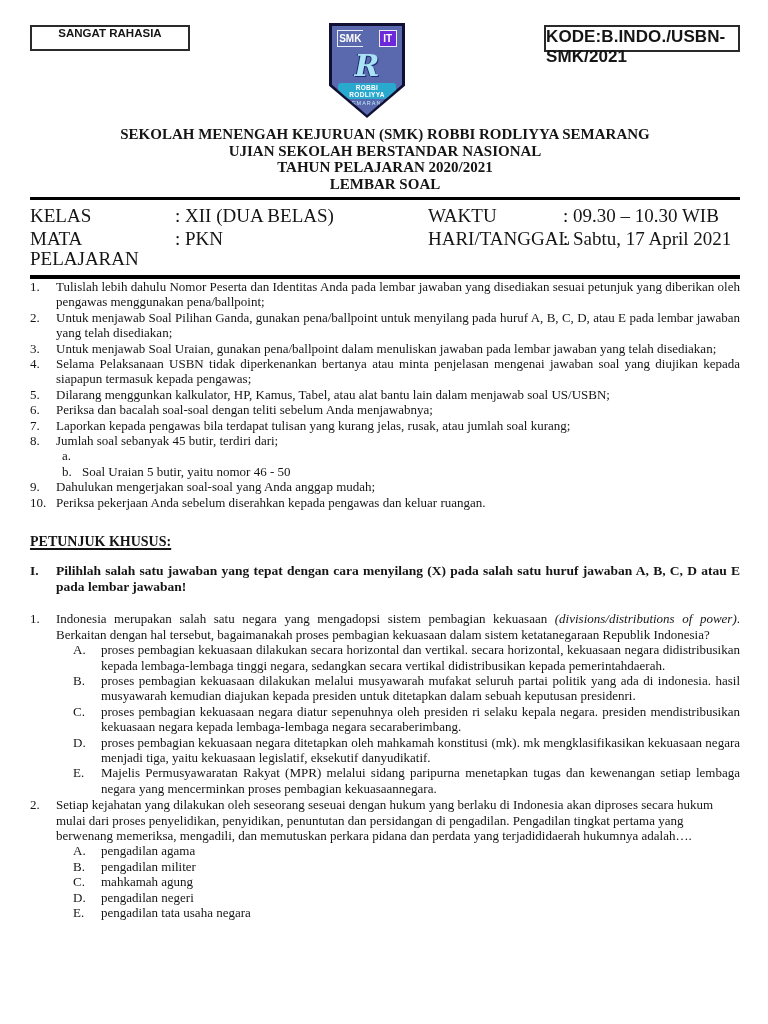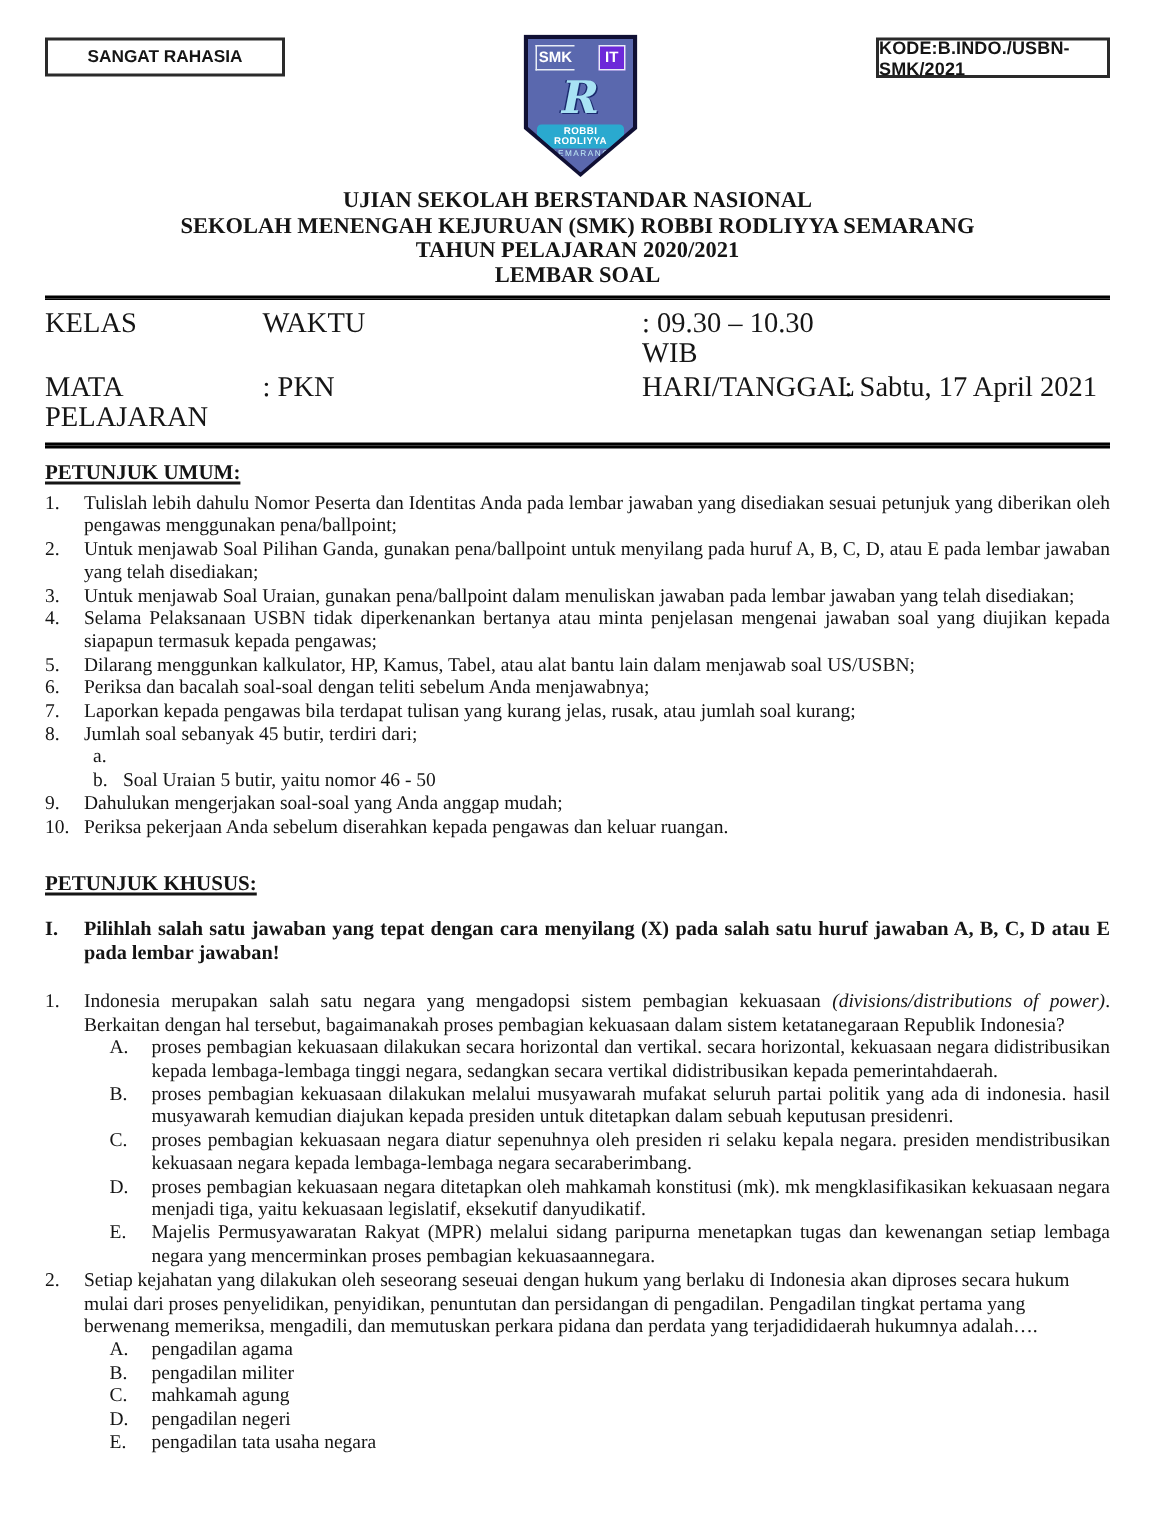--- a/index.html
+++ b/index.html
@@ -2,24 +2,24 @@
 <html><head>
 <meta charset="utf-8">
 <style>
   * { margin:0; padding:0; box-sizing:border-box; }
   html,body { width:768px; height:1024px; background:#ffffff; overflow:hidden; }
   body { font-family:"Liberation Serif", serif; color:#151515; }
   .page { width:768px; height:1024px; padding:22px 28px 0 30px; position:relative; background:#fff; }
 
   
   .hdr { display:flex; justify-content:space-between; align-items:flex-start; height:96px; }
-  .stamp-box { border:2px solid #2a2a2a; display:flex; align-items:center; justify-content:center;
+  .stamp-box { border:2px solid #2a2a2a; display:flex; justify-content:center;
                font-family:"Liberation Sans", sans-serif; font-weight:bold; }
   .stamp-left { width:160px; height:26px; font-size:11.5px; margin-top:3px; }
-  .stamp-right { width:156px; height:27px; font-size:12px; margin-top:3px; letter-spacing:.1px; }
+  .stamp-right { width:196px; height:27px; font-size:17px; margin-top:3px; letter-spacing:.1px; }
 
   
   .shield-outer { width:76px; height:95px; position:relative; margin-top:1px;
                   clip-path:polygon(0 0,100% 0,100% 66%,50% 100%,0 66%); background:#101034; }
   .shield-inner { position:absolute; left:3px; top:3px; right:3px; bottom:3px;
                   clip-path:polygon(0 0,100% 0,100% 66%,50% 100%,0 66%); background:#5a68ae;
                   display:flex; flex-direction:column; align-items:stretch; }
   .shield-top { display:flex; margin:4px 5px 0 5px; height:17px; gap:16px; }
   .cell { display:flex; align-items:center; justify-content:center; color:#fff;
           font-family:"Liberation Sans", sans-serif; font-weight:bold; font-size:10px;
@@ -94,47 +94,45 @@
         <div class="shield-name">ROBBI RODLIYYA</div>
         <div class="shield-city">SEMARANG</div>
       </div>
     </div>
     <div class="stamp-box stamp-right">
       <span>KODE:B.INDO./USBN-SMK/2021</span>
     </div>
   </div>
 
   <div class="title-block">
+    <div>SEKOLAH MENENGAH KEJURUAN (SMK) ROBBI RODLIYYA SEMARANG</div>
     <div>UJIAN SEKOLAH BERSTANDAR NASIONAL</div>
-    <div>SEKOLAH MENENGAH KEJURUAN (SMK) ROBBI RODLIYYA SEMARANG</div>
     <div>TAHUN PELAJARAN 2020/2021</div>
     <div>LEMBAR SOAL</div>
   </div>
 
   <div class="rule-top"></div>
 
   <div class="info">
     <div class="info-row">
       <span>KELAS</span>
+      <span>: XII (DUA BELAS)</span>
       <span>WAKTU</span>
       <span>: 09.30 – 10.30 WIB</span>
     </div>
     <div class="info-row">
       <span>MATA PELAJARAN</span>
       <span>:  PKN</span>
       <span>HARI/TANGGAL</span>
       <span>: Sabtu, 17 April 2021</span>
     </div>
   </div>
 
   <div class="rule-bottom"></div>
 
-  <div class="section-heading">
-    <span>PETUNJUK UMUM:</span>
-  </div>
   <div id="pu-list">
       <div class="li-row">
         <span class="li-num">1.</span>
         <div class="li-body"><span>Tulislah lebih dahulu Nomor Peserta dan Identitas Anda pada lembar jawaban yang disediakan sesuai petunjuk yang diberikan oleh pengawas menggunakan pena/ballpoint;</span></div>
       </div>
       <div class="li-row">
         <span class="li-num">2.</span>
         <div class="li-body"><span>Untuk menjawab </span><span class="b ">Soal Pilihan Ganda,</span><span> gunakan pena/ballpoint untuk menyilang pada huruf A, B, C, D, atau E pada lembar jawaban yang telah disediakan;</span></div>
       </div>
       <div class="li-row">

